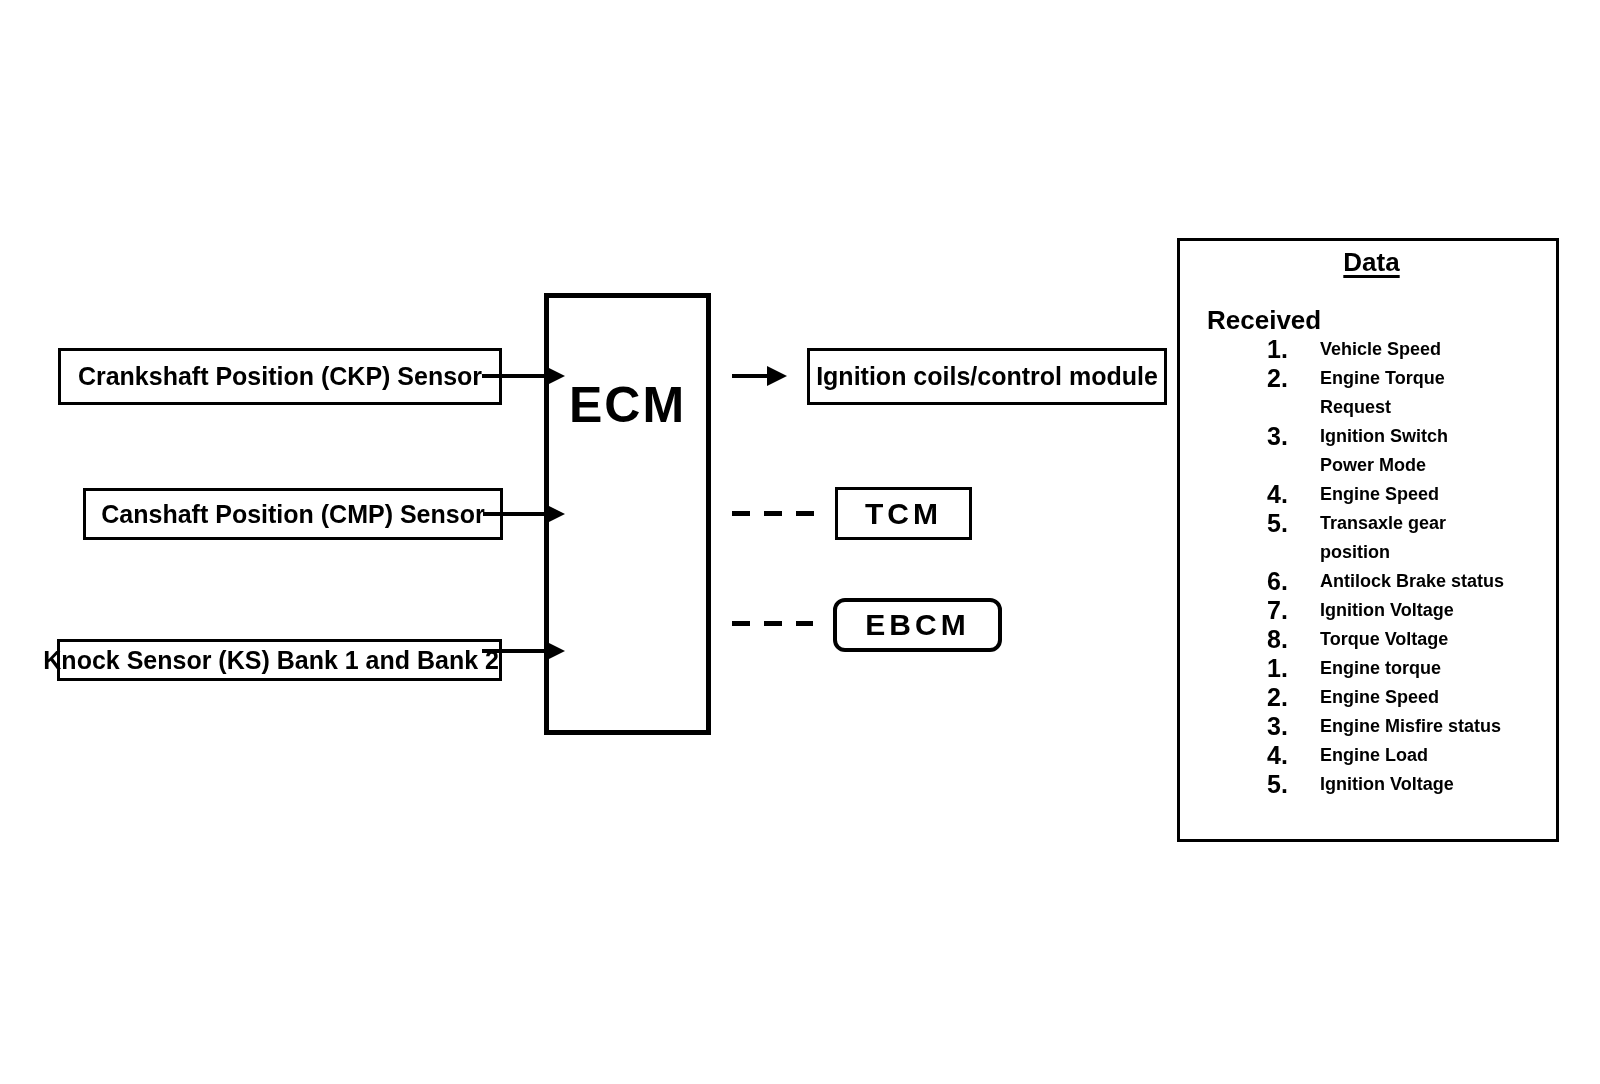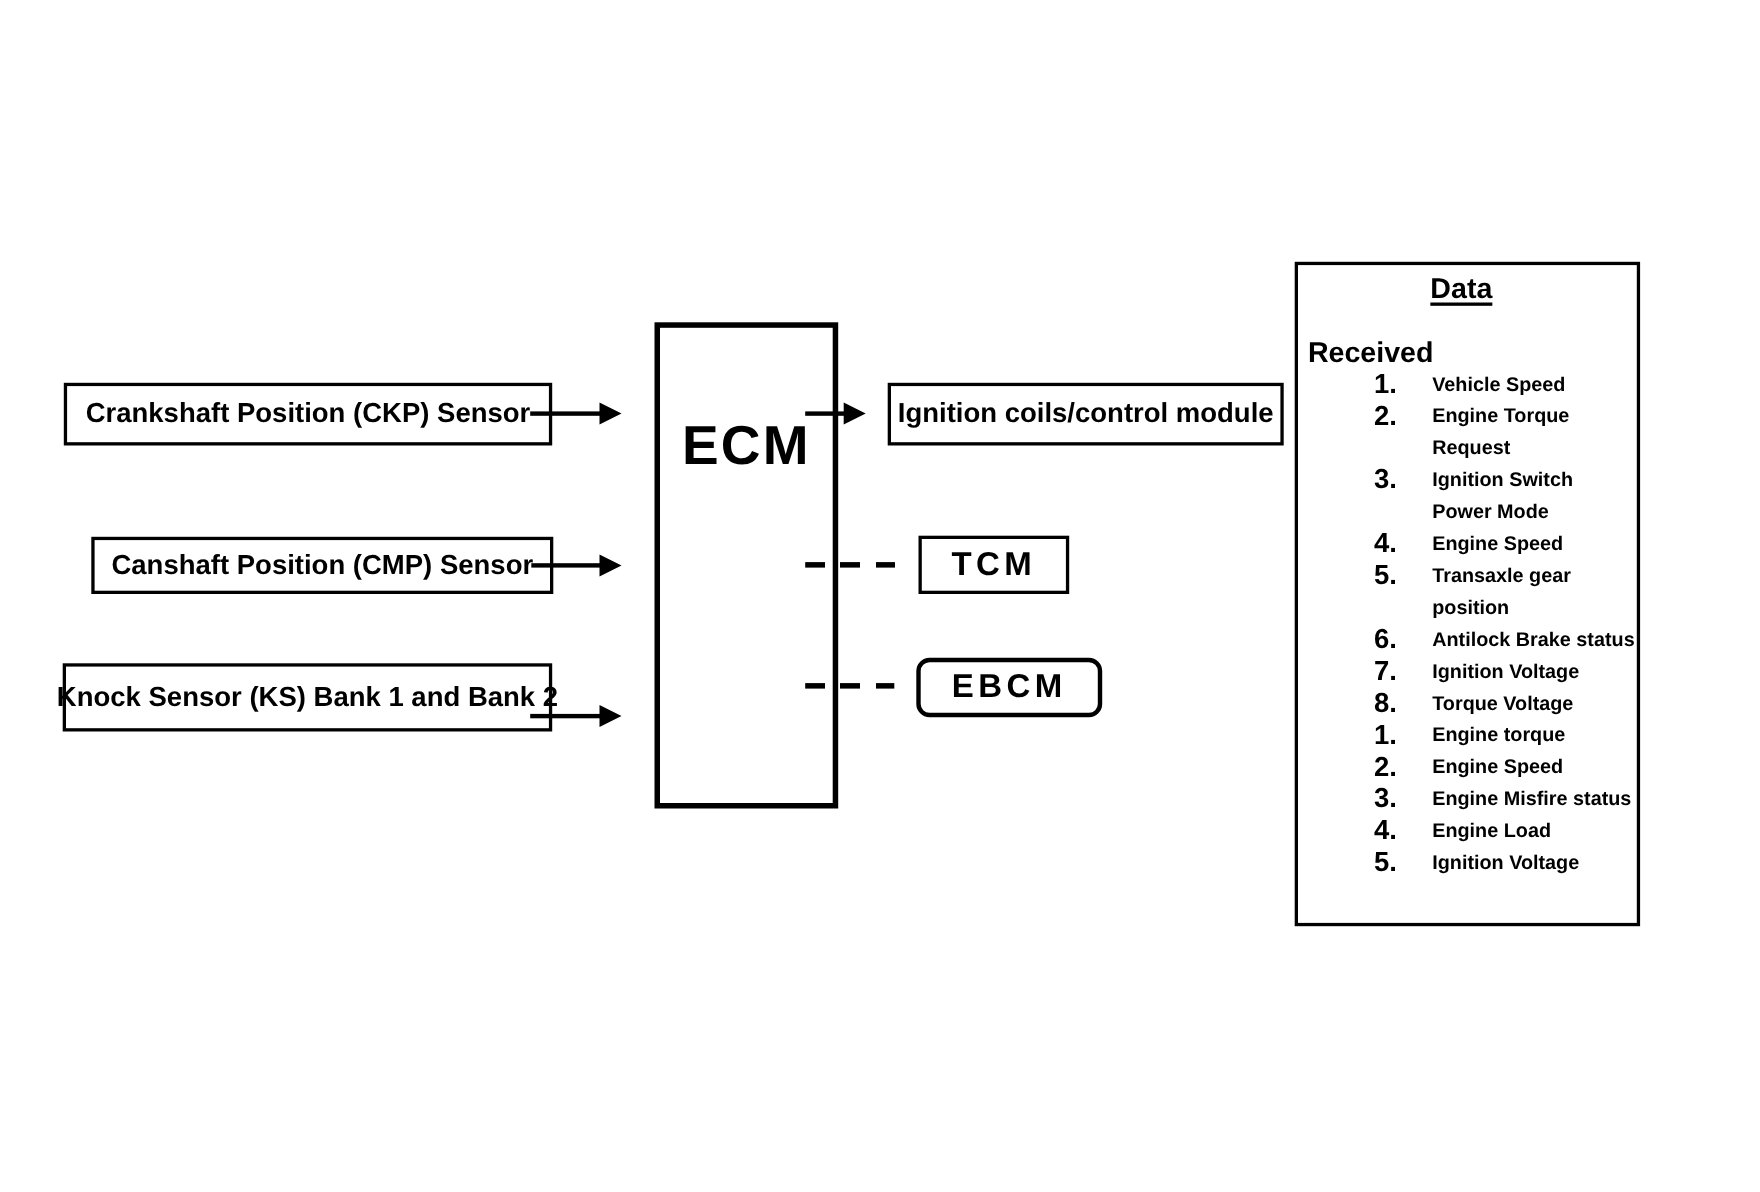--- a/index.html
+++ b/index.html
@@ -23,31 +23,31 @@
     align-items: center;
     justify-content: center;
     text-align: center;
     font-weight: bold;
     font-size: 25px;
     white-space: nowrap;
     margin-left: 20px;
   }
   .node-ckp   { left: 38px;  top: 348px; width: 444px; height: 57px; }
   .node-cmp   { left: 63px;  top: 488px; width: 420px; height: 52px; }
-  .node-ks    { left: 37px;  top: 603px; width: 445px; height: 62px; }
+  .node-ks    { left: 37px;  top: 639px; width: 445px; height: 42px; justify-content: flex-end; }
   .node-coils { left: 787px; top: 348px; width: 360px; height: 57px; }
   .node-tcm   { left: 815px; top: 487px; width: 137px; height: 53px;
                 font-size: 30px; letter-spacing: 4px; }
   .node-ebcm  { left: 813px; top: 598px; width: 169px; height: 54px;
                 border-width: 4px; font-size: 30px; letter-spacing: 4px; border-radius: 12px; }
 
   .node-ecm {
     position: absolute;
     box-sizing: border-box;
-    left: 595px; top: 293px; width: 167px; height: 442px;
+    left: 544px; top: 293px; width: 167px; height: 442px;
     border: 5px solid #000000;
     background: #ffffff;
     text-align: center;
   }
   .node-ecm .ecm-label {
     display: block;
     margin-top: 82px;
     font-weight: bold;
     font-size: 50px;
     letter-spacing: 2px;
@@ -70,24 +70,24 @@
     width: 0; height: 0;
     border-top: 10px solid transparent;
     border-bottom: 10px solid transparent;
     border-left: 20px solid #000000;
   }
 
   
   .panel {
     position: absolute;
     box-sizing: border-box;
-    left: 1177px; top: 238px; width: 314px; height: 604px;
+    left: 1177px; top: 238px; width: 382px; height: 604px;
     border: 3px solid #000000;
     background: #ffffff;
-    padding: 7px 0 0 9px;
+    padding: 7px 0 0 27px;
     font-weight: bold;
   }
   .panel-title-row { text-align: center; margin: 0 20px 30px 0; }
   .panel-title {
     font-size: 26px;
     line-height: 28px;
     text-decoration: underline;
     text-decoration-thickness: 3px;
     text-underline-offset: 4px;
   }

